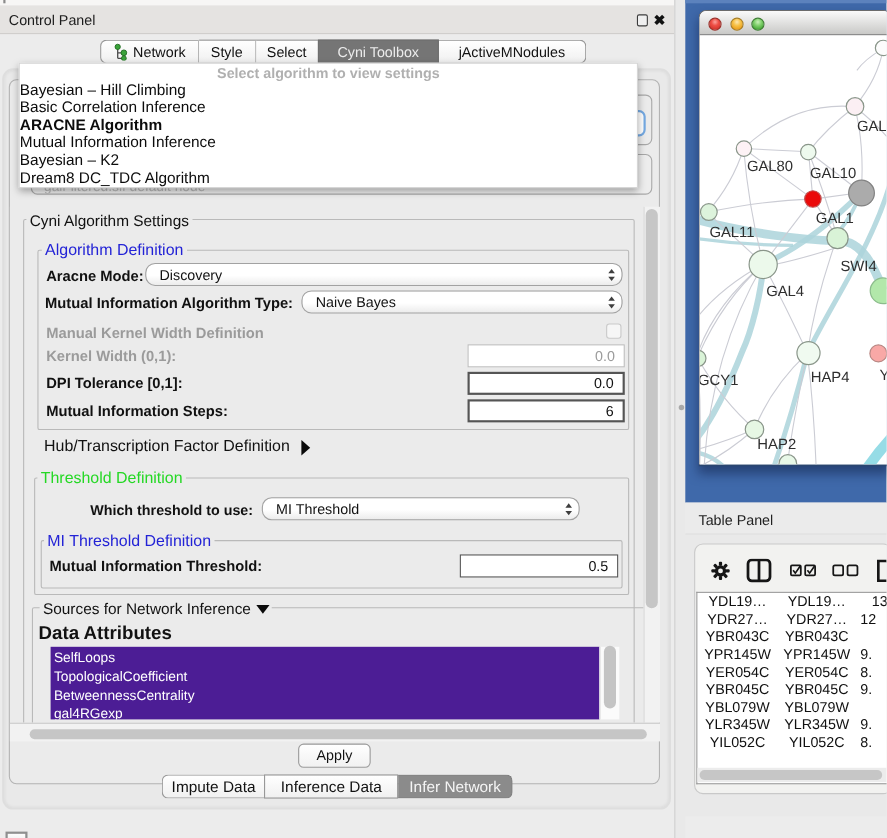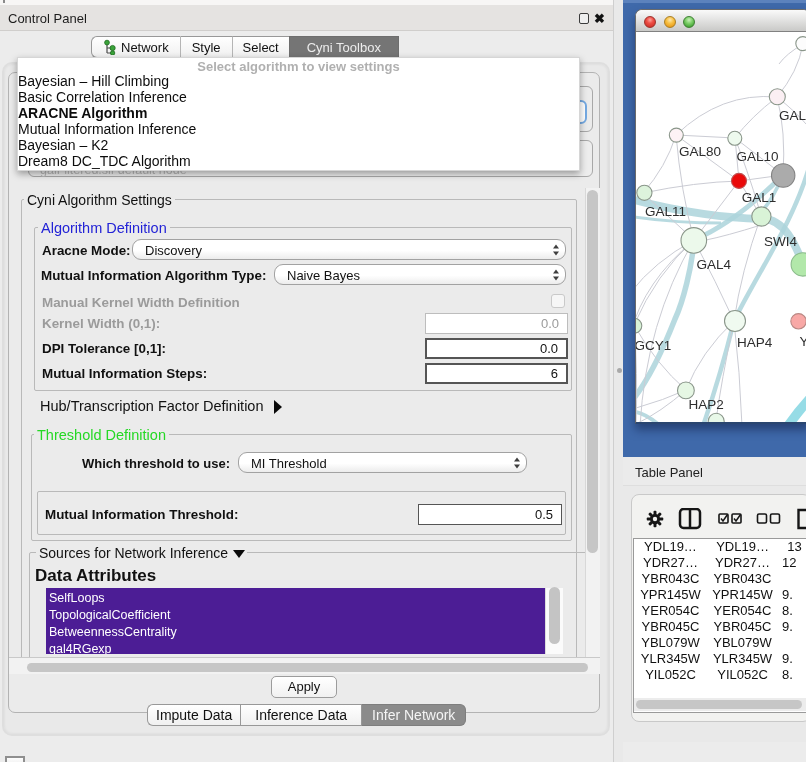--- a/index.html
+++ b/index.html
@@ -74,20 +74,21 @@
     <div class="abs" style="left:22px;top:246px;width:541px;height:107px;border:1px solid #b9b9b9;border-radius:2px;"></div>
     <div class="abs" style="left:25px;top:239px;background:#ebebeb;padding:0 3px;font-size:14.5px;color:#25d825;">Threshold Definition</div>
 
     <div class="abs" style="left:73px;top:268px;font-size:13px;font-weight:bold;color:#111;">Which threshold to use:</div>
     <div class="combo abs" style="left:229px;top:264px;width:289px;height:21px;">
       <span class="ctext">MI Threshold</span>
         <span class="carr"></span>
     </div>
 
     <div class="abs" style="left:28px;top:303px;width:529px;height:44px;border:1px solid #b9b9b9;border-radius:2px;"></div>
+    <div class="abs" style="left:31px;top:296px;background:#ebebeb;padding:0 3px;font-size:14.5px;color:#2323d6;">MI Threshold Definition</div>
     <div class="abs" style="left:36px;top:319px;font-size:13.4px;font-weight:bold;color:#111;">Mutual Information Threshold:</div>
     <div class="field abs" style="left:409px;top:316px;width:144px;height:21px;border:1px solid #555;color:#111;">0.5</div>
 
     <div class="abs" style="left:20px;top:364px;width:560px;height:120px;border:1px solid #b9b9b9;border-radius:2px;"></div>
     <div class="abs" style="left:27px;top:357px;background:#ebebeb;padding:0 3px;font-size:14px;color:#111;">Sources for Network Inference&nbsp;&nbsp;&nbsp;&nbsp;</div>
     <div class="abs" style="left:224px;top:362px;width:0;height:0;border-left:6.5px solid transparent;border-right:6.5px solid transparent;border-top:8px solid #0a0a0a;"></div>
     <div class="abs" style="left:26px;top:378px;font-size:17px;font-weight:bold;color:#111;">Data Attributes</div>
 
     <div class="abs" style="left:37px;top:400px;width:499px;height:66px;background:#4c1d95;color:#fff;font-size:12.5px;line-height:16.9px;padding-left:3px;padding-top:2px;overflow:hidden;">
       SelfLoops<br>TopologicalCoefficient<br>BetweennessCentrality<br>gal4RGexp
@@ -115,20 +116,21 @@
     <div style="padding:0 11px;line-height:21px;background:linear-gradient(#ffffff,#f0f0f0);border:1px solid #989898;border-right:1px solid #b5b5b5;border-radius:6px 0 0 6px;color:#111;">
       <svg width="14" height="16" viewBox="0 0 14 16" style="vertical-align:-3px;margin-right:4px;">
           <path d="M4 4 V14 M4 9 H9 M4 14 H9" stroke="#4c4c4c" stroke-width="1.2" fill="none"></path>
           <circle cx="4" cy="3.6" r="2.4" fill="#3aa33a" stroke="#1f6b1f" stroke-width="0.8"></circle>
           <circle cx="9.6" cy="9" r="2.6" fill="#3aa33a" stroke="#1f6b1f" stroke-width="0.8"></circle>
           <circle cx="9.6" cy="14" r="2.2" fill="#3aa33a" stroke="#1f6b1f" stroke-width="0.8"></circle>
         </svg>Network</div>
     <div style="padding:0 11px;line-height:21px;background:linear-gradient(#ffffff,#f0f0f0);border-top:1px solid #989898;border-bottom:1px solid #989898;border-right:1px solid #b5b5b5;color:#111;">Style</div>
     <div style="padding:0 10px;line-height:21px;background:linear-gradient(#ffffff,#f0f0f0);border-top:1px solid #989898;border-bottom:1px solid #989898;color:#111;">Select</div>
     <div style="padding:0 17px;line-height:21px;background:#757575;border:1px solid #6e6e6e;color:#ececec;">Cyni Toolbox</div>
+    <div style="padding:0 18px;line-height:21px;background:linear-gradient(#ffffff,#f0f0f0);border:1px solid #989898;border-left:none;border-radius:0 6px 6px 0;color:#111;">jActiveMNodules</div>
   </div>
 
   <div class="abs" style="left:17px;top:57px;width:563px;height:114px;background:#fff;box-shadow:0 3px 7px rgba(0,0,0,0.35);border:1px solid #d6d6d6;"></div>
   <div class="abs" style="left:17px;top:59px;width:563px;text-align:center;font-size:13px;font-weight:bold;color:#b0b0b0;">Select algorithm to view settings</div>
   <div class="abs" style="left:18px;top:73px;font-size:14px;color:#0c0c0c;line-height:16px;">
     Bayesian – Hill Climbing<br>
     Basic Correlation Inference<br>
     <b>ARACNE Algorithm</b><br>
     Mutual Information Inference<br>
     Bayesian – K2<br>
@@ -274,21 +276,21 @@
     </g>
 
     <path d="M153.5 2 h8 l4 4 v14 h-12 z" fill="none" stroke="#161616" stroke-width="2.4"></path>
   </svg>
 
   <div class="abs" style="left:10px;top:81px;width:174px;height:175px;background:#fff;overflow:hidden;border:1px solid #9a9a9a;border-right:none;">
     <div style="font-size:13px;color:#111;">
       <div style="display:flex;height:16px;line-height:16px;">
           <div style="width:76px;text-align:center;">YDL19…</div>
           <div style="width:74px;text-align:center;">YDL19…</div>
-          <div style="width:30px;text-align:center;padding-left:4px;">13</div>
+          <div style="width:30px;text-align:right;padding-left:4px;">13</div>
         </div>
       <div style="display:flex;height:16px;line-height:16px;">
           <div style="width:76px;text-align:center;">YDR27…</div>
           <div style="width:74px;text-align:center;">YDR27…</div>
           <div style="width:30px;text-align:left;padding-left:4px;">12</div>
         </div>
       <div style="display:flex;height:16px;line-height:16px;">
           <div style="width:76px;text-align:center;">YBR043C</div>
           <div style="width:74px;text-align:center;">YBR043C</div>
           <div style="width:30px;text-align:left;padding-left:4px;"></div>

